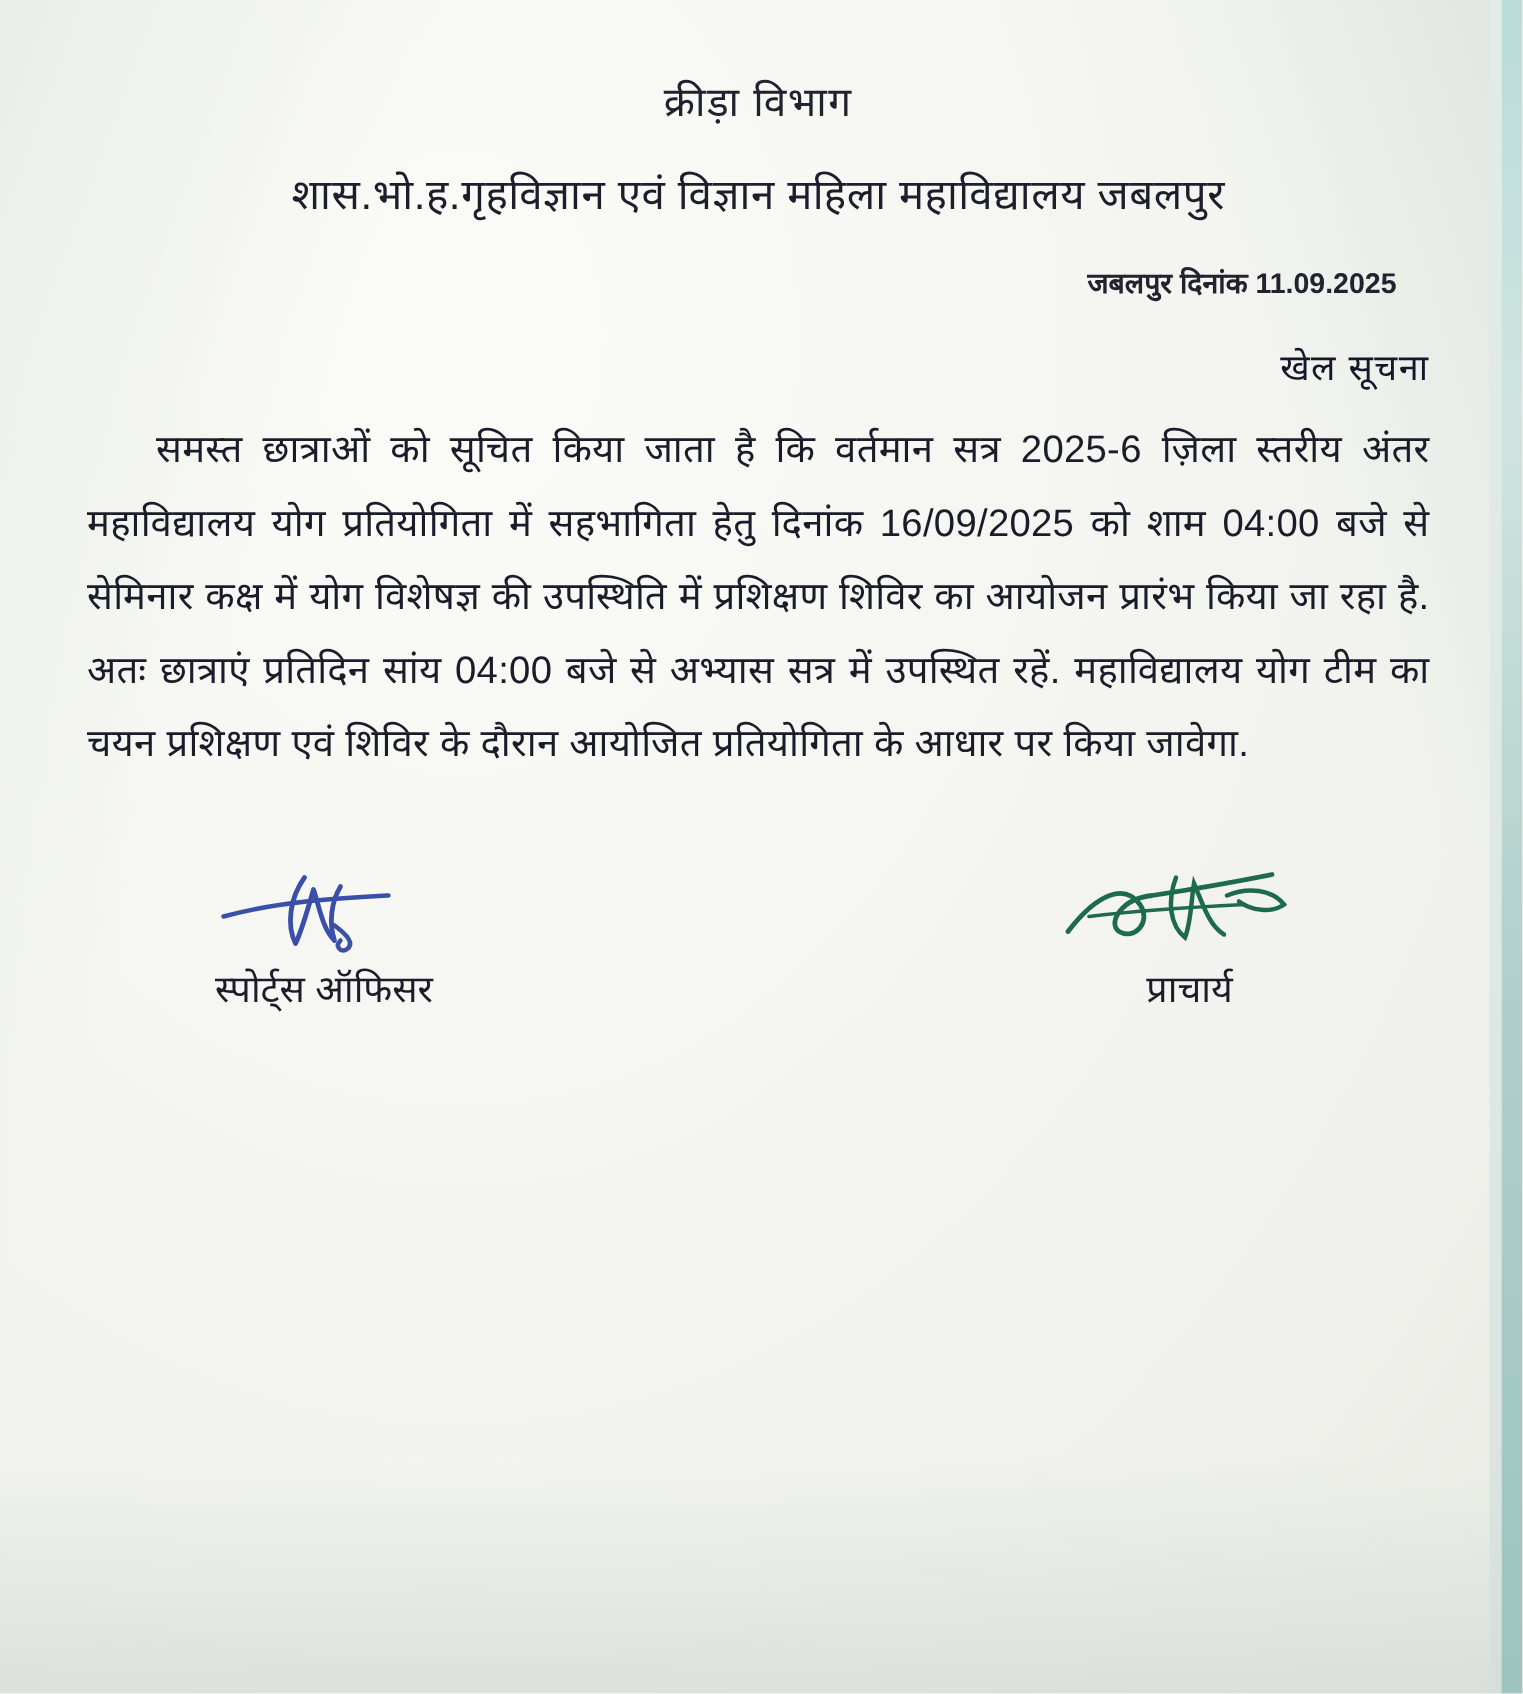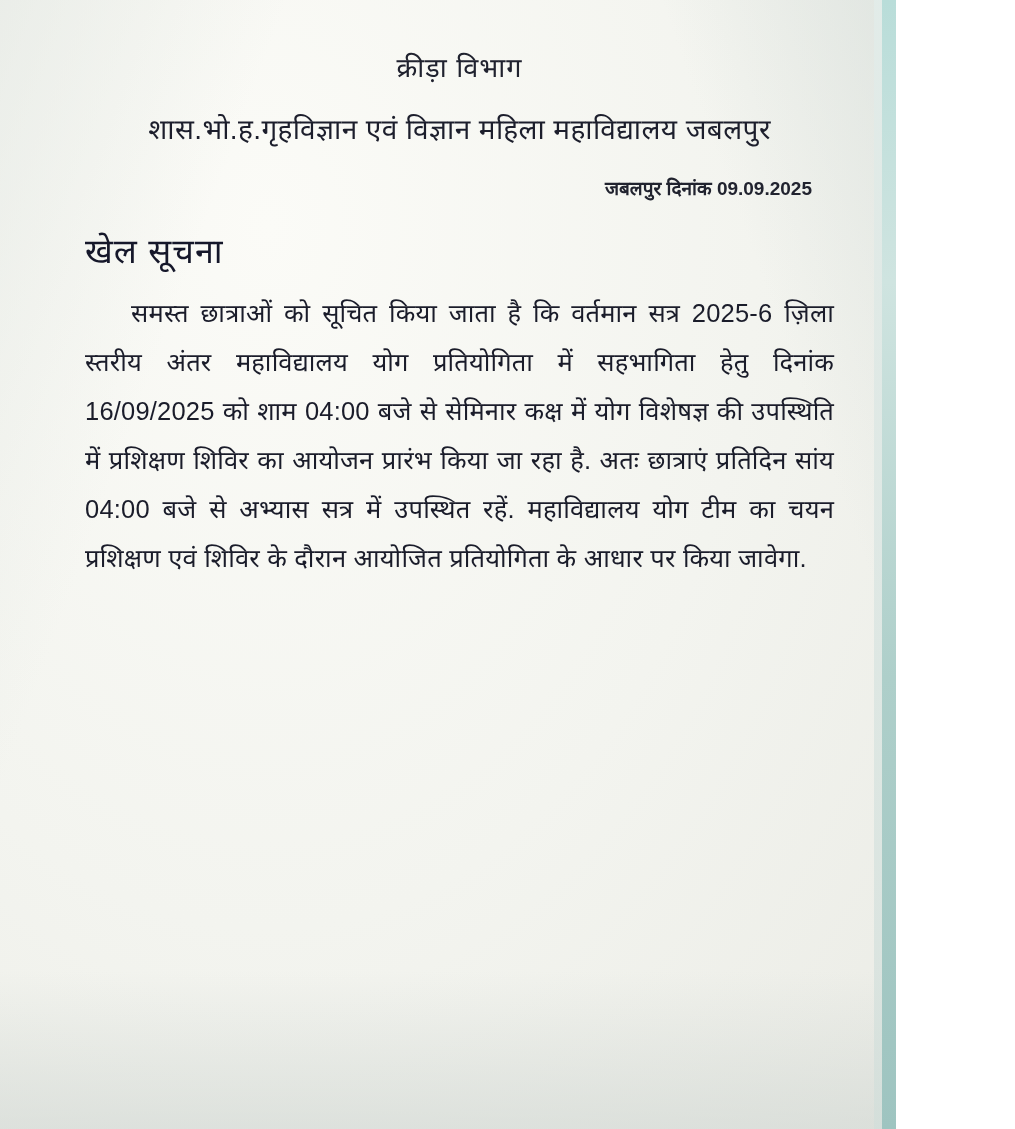--- a/index.html
+++ b/index.html
@@ -10,27 +10,26 @@
   body {
     width: 1015px;
     height: 1129px;
     overflow: hidden;
     font-family: "Liberation Sans", sans-serif;
   }
 
   
   .page {
     position: relative;
-    width: 896px;
+    width: 1015px;
     height: 1129px;
     background:
       radial-gradient(ellipse at 30% 20%, #fbfbf7 0%, #f3f4ef 55%, #ebece6 100%);
     box-sizing: border-box;
     overflow: hidden;
-    padding-left: 27px;
   }
 
   
   .page::before {
     content: "";
     position: absolute;
     inset: 0;
     background:
       linear-gradient(110deg, rgba(225,230,225,0.55) 0%, rgba(255,255,255,0) 22%),
       linear-gradient(250deg, rgba(214,222,218,0.6) 0%, rgba(255,255,255,0) 18%),
@@ -80,22 +79,22 @@
   }
   .place-date {
     text-align: right;
     font-size: 19px;
     font-weight: bold;
     margin-top: 28px;
     padding-right: 22px;
     color: #21232f;
   }
   .notice-title {
-    text-align: left;
-    font-size: 34px;
+    text-align: right;
+    font-size: 24px;
     margin-top: 26px;
     letter-spacing: 1px;
     color: #15172a;
   }
 
   .body-text {
     margin-top: 16px;
     font-size: 25.5px;
     line-height: 49px;
     text-align: justify;
@@ -158,24 +157,51 @@
 
   <div class="edge-strip"></div>
   <div class="edge-strip-2"></div>
 
   <div class="content">
 
     <div class="dept-line">क्रीड़ा विभाग</div>
 
     <div class="college-line">शास.भो.ह.गृहविज्ञान एवं विज्ञान महिला महाविद्यालय जबलपुर</div>
 
-    <div class="place-date">जबलपुर दिनांक 09.09.2025</div>
+    <div class="place-date">जबलपुर दिनांक 11.09.2025</div>
 
     <div class="notice-title">खेल सूचना</div>
 
     <div class="body-text">
       <span class="indent"></span><span>समस्त छात्राओं को सूचित किया जाता है कि वर्तमान सत्र 2025-6 ज़िला स्तरीय अंतर महाविद्यालय योग प्रतियोगिता में सहभागिता हेतु दिनांक 16/09/2025 को शाम 04:00 बजे से सेमिनार कक्ष में योग विशेषज्ञ की उपस्थिति में प्रशिक्षण शिविर का आयोजन प्रारंभ किया जा रहा है. अतः छात्राएं प्रतिदिन सांय 04:00 बजे से अभ्यास सत्र में उपस्थित रहें. महाविद्यालय योग टीम का चयन प्रशिक्षण एवं शिविर के दौरान आयोजित प्रतियोगिता के आधार पर किया जावेगा.</span>
     </div>
 
 
+    <div class="sign-row">
+
+      <div class="sign-left">
+        <div class="scribble">
+          <svg width="170" height="62" viewBox="0 0 170 62" fill="none">
+            <path d="M18 34 C55 24, 92 22, 128 20" stroke="#3a4fa8" stroke-width="3" stroke-linecap="round"></path>
+            <path d="M72 8 C62 22, 60 40, 66 52 C70 44, 74 30, 78 16 C82 28, 84 42, 92 50 C88 38, 90 24, 96 14" stroke="#3a4fa8" stroke-width="3.2" fill="none" stroke-linecap="round" stroke-linejoin="round"></path>
+            <path d="M92 40 C100 46, 106 52, 100 56 C96 58, 92 54, 96 50" stroke="#3a4fa8" stroke-width="3" fill="none" stroke-linecap="round"></path>
+          </svg>
+        </div>
+        <div class="sign-caption">स्पोर्ट्स ऑफिसर</div>
+      </div>
+
+      <div class="sign-right">
+        <div class="scribble">
+          <svg width="190" height="62" viewBox="0 0 190 62" fill="none">
+            <path d="M14 44 C34 18, 52 12, 62 26 C70 38, 58 50, 48 44 C40 38, 50 22, 70 20
+                     C96 16, 120 12, 150 6" stroke="#1d6b4c" stroke-width="3.2" fill="none" stroke-linecap="round"></path>
+            <path d="M86 8 C80 24, 82 40, 92 48 C96 38, 96 24, 98 12 C104 26, 108 40, 118 46" stroke="#1d6b4c" stroke-width="3" fill="none" stroke-linecap="round"></path>
+            <path d="M120 20 C134 14, 150 16, 158 26 C150 32, 136 30, 128 24" stroke="#1d6b4c" stroke-width="3" fill="none" stroke-linecap="round"></path>
+            <path d="M28 34 C60 30, 92 28, 132 26" stroke="#1d6b4c" stroke-width="2.4" fill="none" stroke-linecap="round"></path>
+          </svg>
+        </div>
+        <div class="sign-caption">प्राचार्य</div>
+      </div>
+
+    </div>
 
   </div>
 </div>
 
 </body></html>

